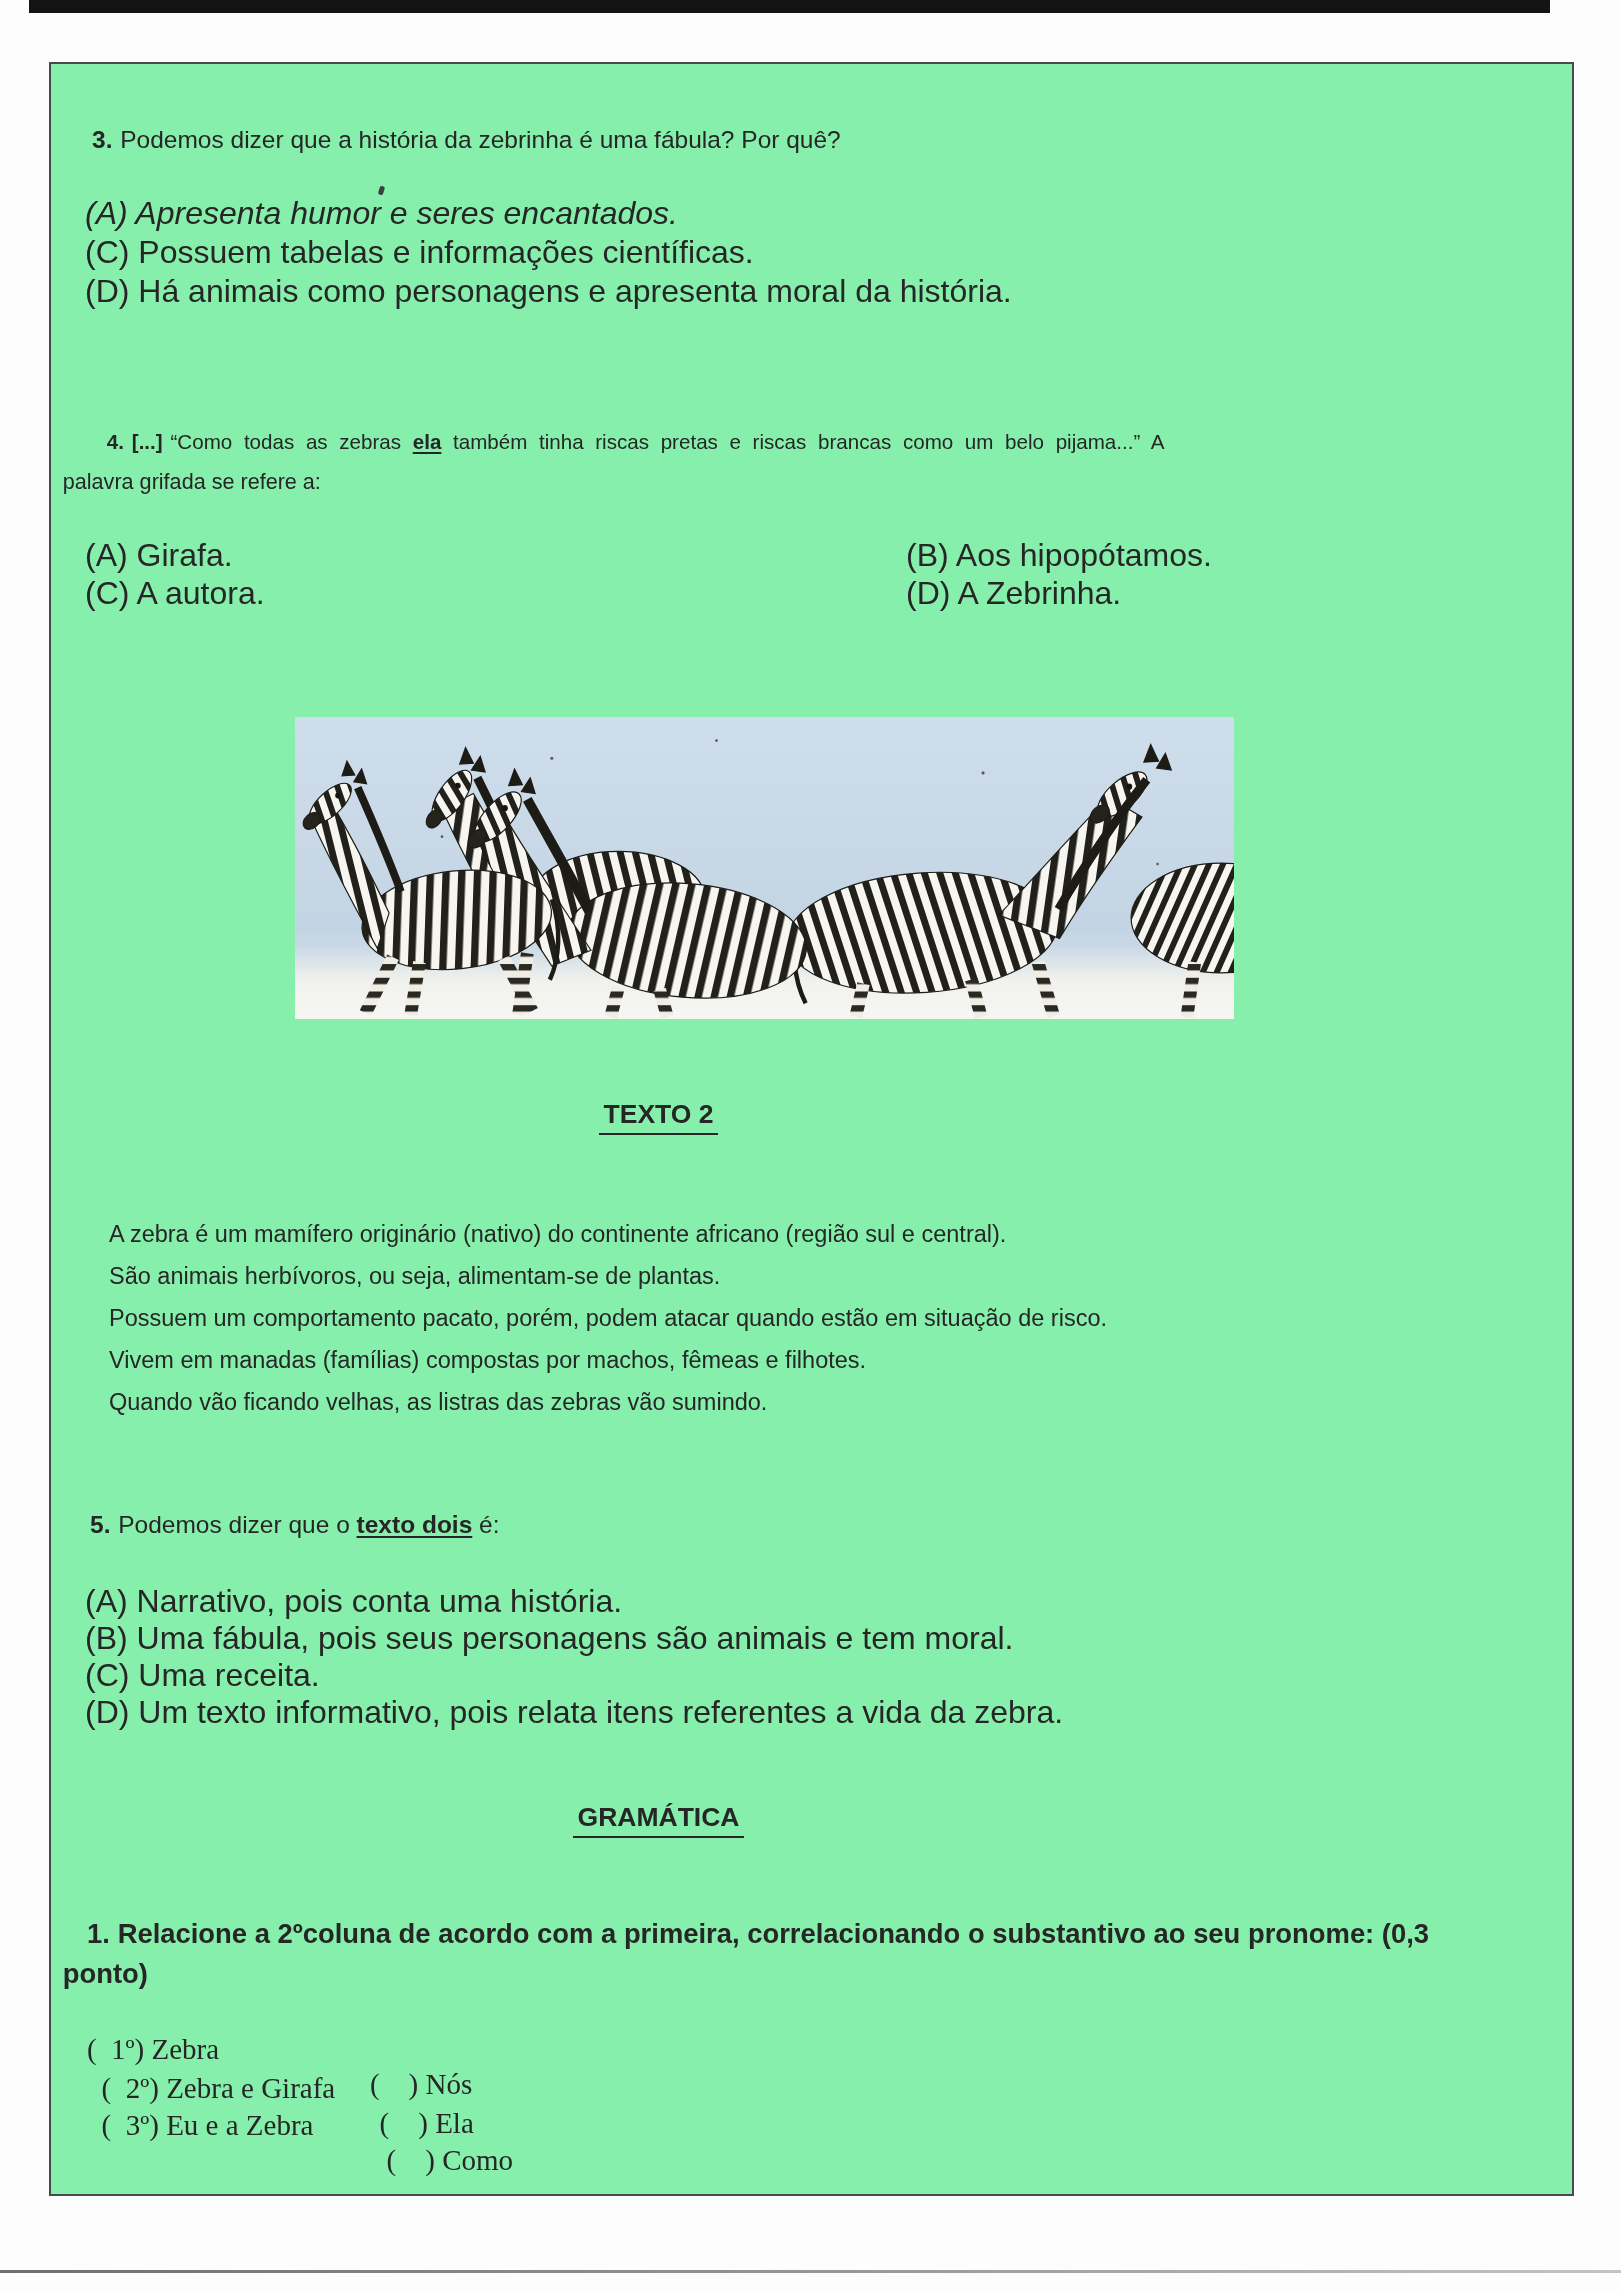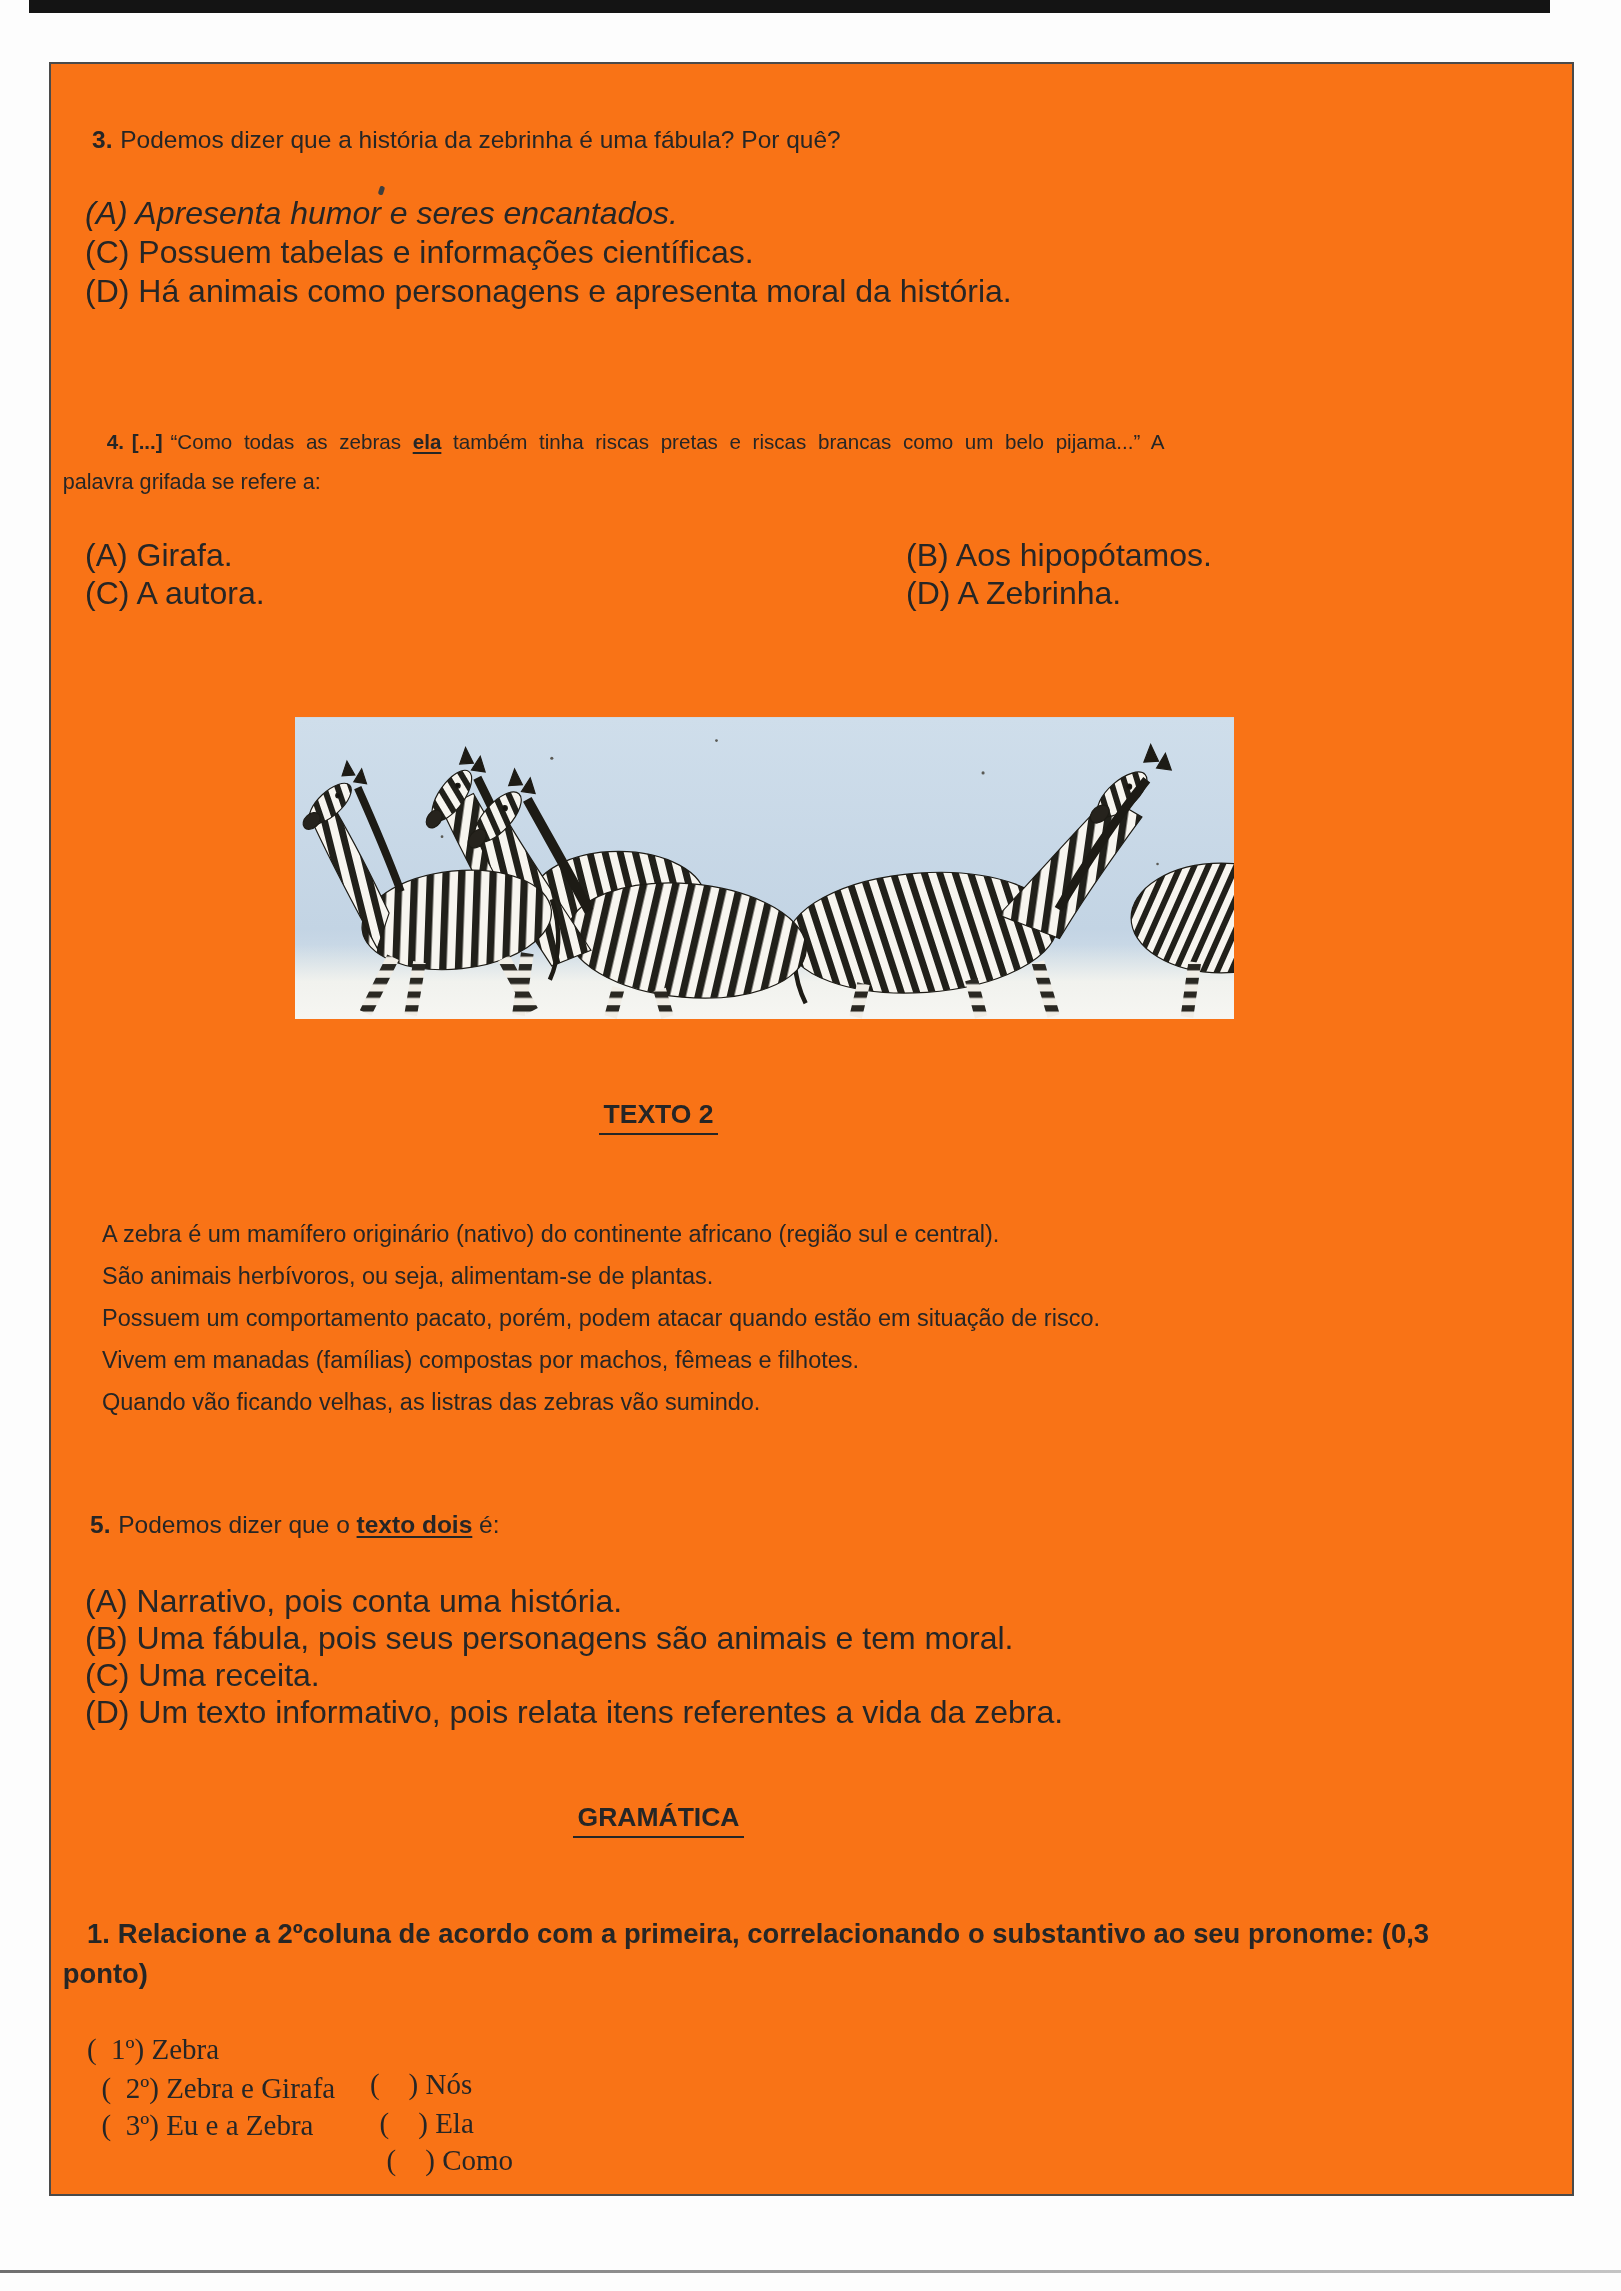--- a/index.html
+++ b/index.html
@@ -6,34 +6,34 @@
   body{
     width:1621px;height:2292px;position:relative;
     background:#fdfdfd;color:#262626;
     font-family:"Liberation Sans","DejaVu Sans",sans-serif;
     overflow:hidden;
   }
   .topbar{position:absolute;left:29px;top:0;width:1521px;height:12.7px;background:#141414;}
   .bottomline{position:absolute;left:0;top:2270px;width:1621px;height:2.9px;
     background:linear-gradient(to right,#6f6f6f,#9a9a9a 55%,#c4c4c4);}
   .frame{position:absolute;left:49px;top:62px;width:1521px;height:2130px;
-    border:2.9px solid #4a4a4a;background:#f97316;}
+    border:2.9px solid #4a4a4a;background:#86efac;}
   .line{position:absolute;white-space:nowrap;line-height:1.2;font-size:24.5px;}
   .num{font-weight:bold;margin-right:7.8px;}
   .hl{font-weight:bold;text-decoration:underline;text-decoration-thickness:2px;text-underline-offset:2.9px;}
   .optlist{position:absolute;white-space:nowrap;font-size:32px;}
   .optlist div{line-height:39px;}
   .q4p{position:absolute;left:11.8px;top:366px;white-space:nowrap;font-size:20.6px;word-spacing:5.9px;padding-left:44px;}
   .q4l2{position:absolute;left:11.8px;top:405px;white-space:nowrap;font-size:21.6px;}
   .q4opts{top:472px;}
   .q4opts div{line-height:38px;}
   .heading{position:absolute;left:0;width:1215px;text-align:center;font-size:26.5px;font-weight:bold;}
   .heading span{display:inline-block;border-bottom:2.9px solid #262626;padding:0 4.9px 2.9px;}
   .t2body{position:absolute;left:51px;top:1149px;white-space:nowrap;font-size:23.5px;}
-  .t2body div{line-height:42px;}
+  .t2body div{line-height:42px;margin-left:7px;}
   .q5opts{top:1519px;}
   .q5opts div{line-height:37px;}
   .g1{font-weight:bold;font-size:27.4px;}
   .mrow{position:absolute;white-space:pre;font-size:29px;line-height:1.2;font-family:Liberation Serif, serif;}
   .mrow .c2{position:absolute;white-space:pre;}
   .speck{position:absolute;left:328px;top:122px;width:4.9px;height:8.8px;background:#3f3f3f;border-radius:2px;transform:rotate(18deg);}
   .zfig{position:absolute;left:244px;top:653px;width:939px;height:302px;}
   .italic{font-style:italic;}
 </style>
 </head>

